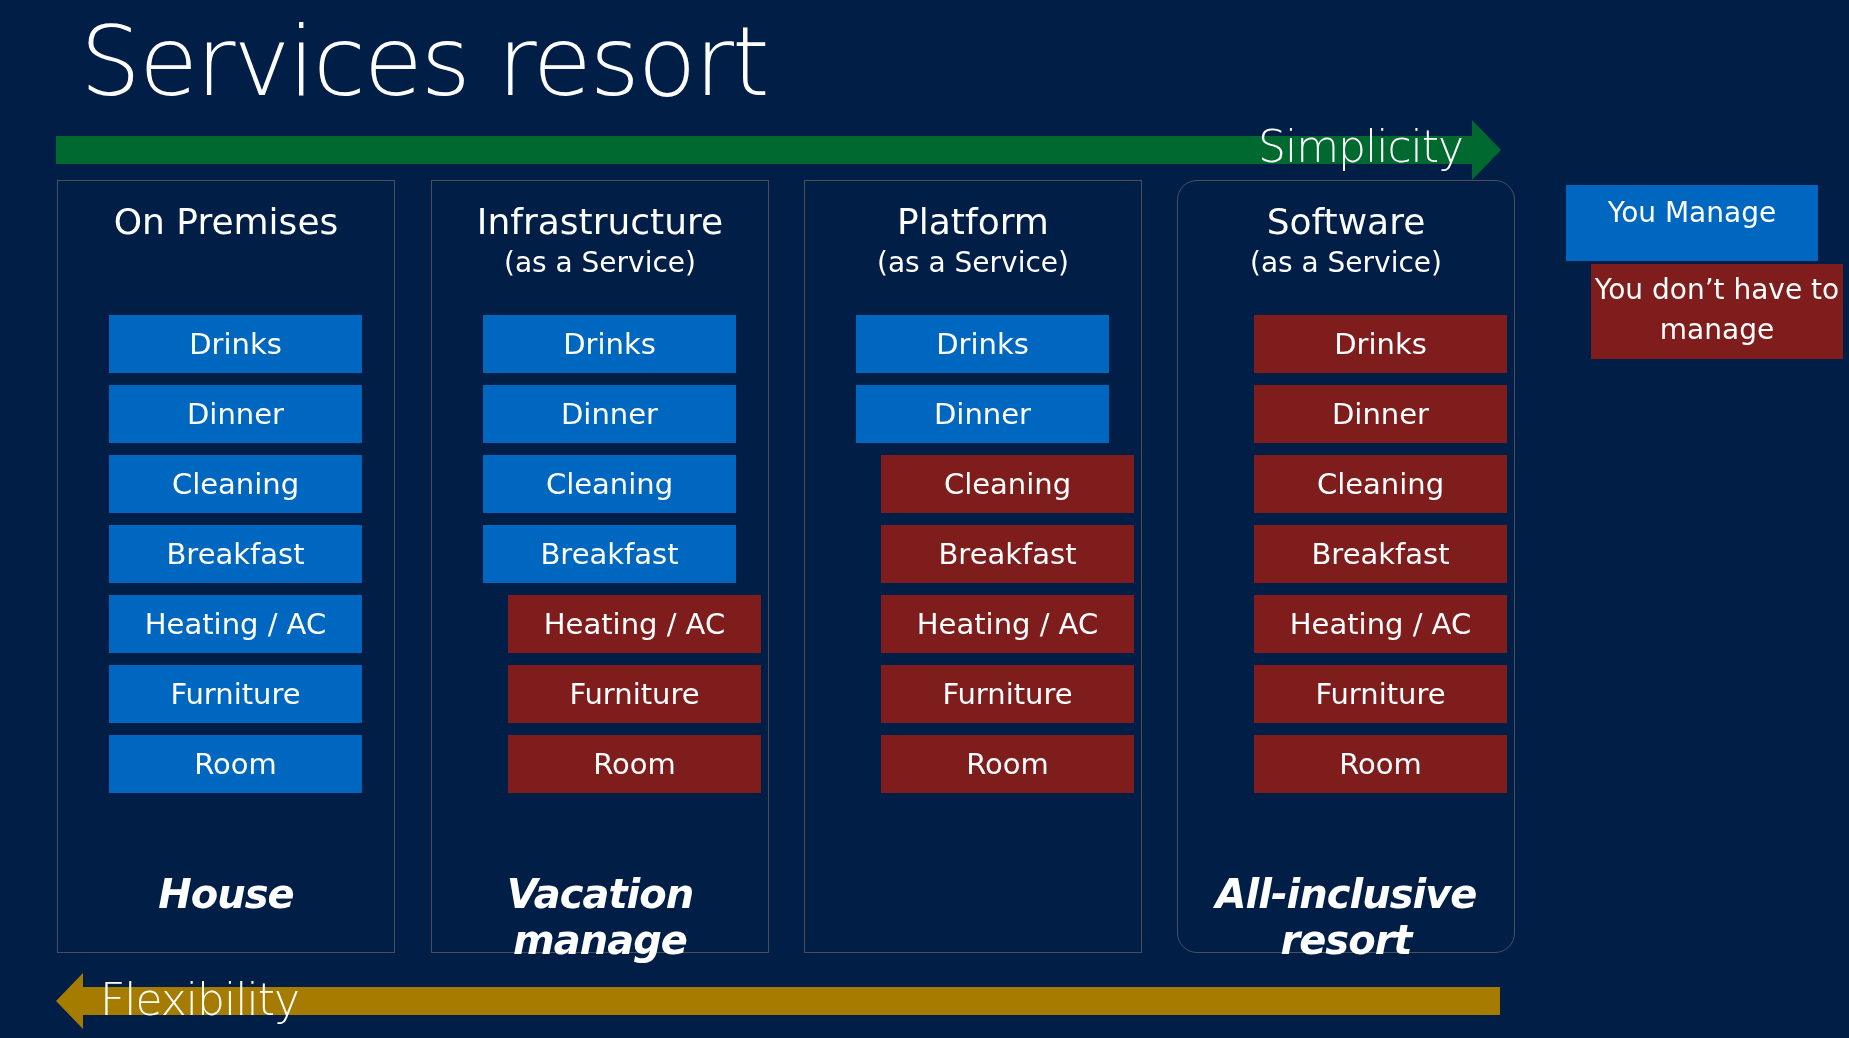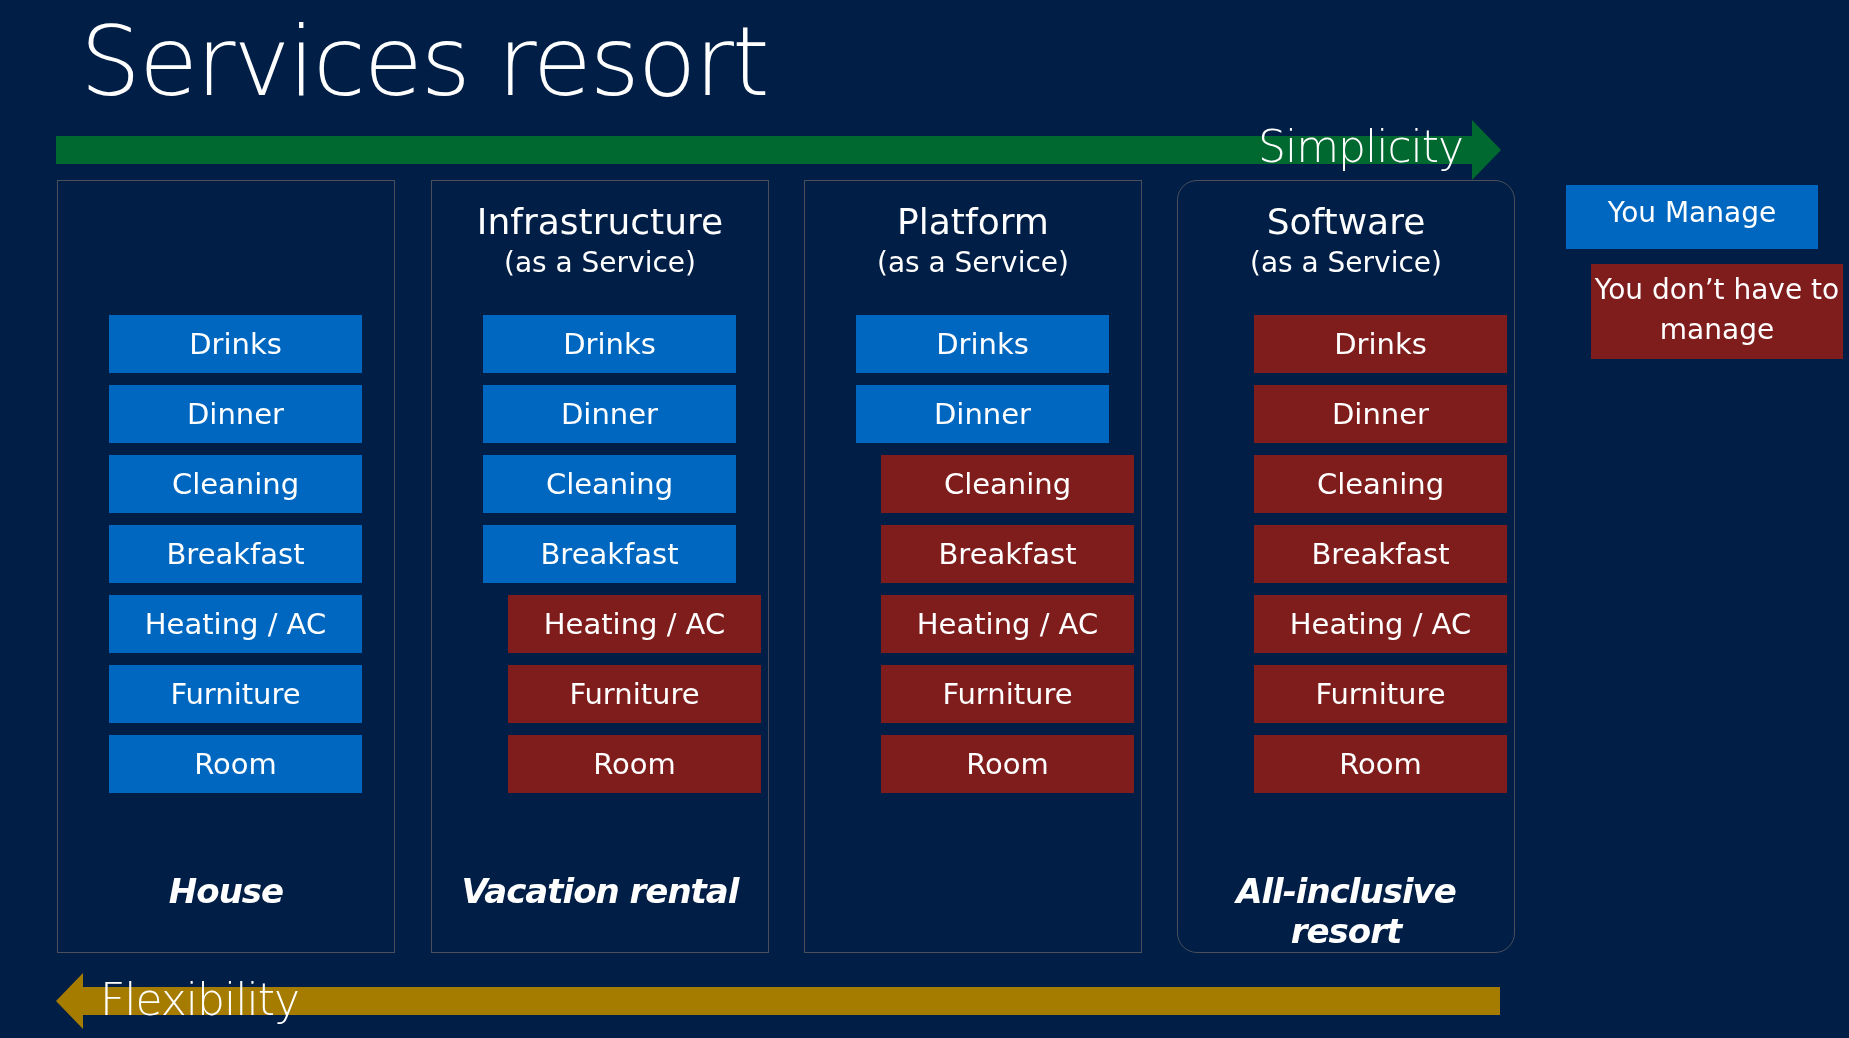--- a/index.html
+++ b/index.html
@@ -23,59 +23,60 @@
   .col-title { position:absolute; top:18px; left:0; right:0; text-align:center; font-size:36px; line-height:46px; }
   .col-sub { position:absolute; top:64px; left:0; right:0; text-align:center; font-size:28px; line-height:36px; }
   .item {
     position:absolute; left:51px; width:253px; height:58px;
     text-align:center; line-height:58px; font-size:29px;
   }
   .blue { background:#0067c0; }
   .purple { background:#7f1d1d;margin-left:25px; }
   .col-foot {
     position:absolute; top:690px; left:0; right:0; text-align:center;
-    font-size:34px; font-weight:bold; font-style:italic; letter-spacing:-1px;
+    font-size:40px; font-weight:bold; font-style:italic; letter-spacing:-1px;
   }
   .legend {
     position:absolute; left:1566px; width:252px;
     text-align:center; font-size:28px;
   }
 </style>
 </head>
 <body>
 
 <div class="title">Services resort</div>
 
 <svg class="arrow" style="left:56px;top:120px;" width="1445" height="60" viewBox="0 0 1445 60">
   <polygon points="0,16 1416,16 1416,0 1445,30 1416,60 1416,44 0,44" fill="#00692f"></polygon>
 </svg>
 <div class="arrow-text" style="left:1258px;top:122px;">Simplicity</div>
 
 <div id="columns">
     <div class="col" style="left: 57px;">
+      <div class="col-title">On Premises</div>
       <div class="item blue" style="top: 134px;">Drinks</div>
       <div class="item blue" style="top: 204px;">Dinner</div>
       <div class="item blue" style="top: 274px;">Cleaning</div>
       <div class="item blue" style="top: 344px;">Breakfast</div>
       <div class="item blue" style="top: 414px;">Heating / AC</div>
       <div class="item blue" style="top: 484px;">Furniture</div>
       <div class="item blue" style="top: 554px;">Room</div>
       <div class="col-foot">House</div>
     </div>
     <div class="col" style="left: 431px;">
       <div class="col-title">Infrastructure</div>
       <div class="col-sub">(as a Service)</div>
       <div class="item blue" style="top: 134px;">Drinks</div>
       <div class="item blue" style="top: 204px;">Dinner</div>
       <div class="item blue" style="top: 274px;">Cleaning</div>
       <div class="item blue" style="top: 344px;">Breakfast</div>
       <div class="item purple" style="top: 414px;">Heating / AC</div>
       <div class="item purple" style="top: 484px;">Furniture</div>
       <div class="item purple" style="top: 554px;">Room</div>
-      <div class="col-foot">Vacation rental</div>
+      <div class="col-foot">Vacation manage</div>
     </div>
     <div class="col" style="left: 804px;">
       <div class="col-title">Platform</div>
       <div class="col-sub">(as a Service)</div>
       <div class="item blue" style="top: 134px;">Drinks</div>
       <div class="item blue" style="top: 204px;">Dinner</div>
       <div class="item purple" style="top: 274px;">Cleaning</div>
       <div class="item purple" style="top: 344px;">Breakfast</div>
       <div class="item purple" style="top: 414px;">Heating / AC</div>
       <div class="item purple" style="top: 484px;">Furniture</div>
@@ -88,21 +89,21 @@
       <div class="item purple" style="top: 204px;">Dinner</div>
       <div class="item purple" style="top: 274px;">Cleaning</div>
       <div class="item purple" style="top: 344px;">Breakfast</div>
       <div class="item purple" style="top: 414px;">Heating / AC</div>
       <div class="item purple" style="top: 484px;">Furniture</div>
       <div class="item purple" style="top: 554px;">Room</div>
       <div class="col-foot">All-inclusive resort</div>
     </div>
   </div>
 
-<div class="legend blue" style="top:185px;height:64px;line-height:56px;">
+<div class="legend blue" style="top:185px;height:76px;line-height:56px;">
   <span>You Manage</span>
 </div>
 <div class="legend purple" style="top:264px;height:95px;line-height:40px;padding-top:6px;box-sizing:border-box;">
   <span>You don’t have to manage</span>
 </div>
 
 <svg class="arrow" style="left:56px;top:973px;" width="1444" height="56" viewBox="0 0 1444 56">
   <polygon points="1444,14 27,14 27,0 0,28 27,56 27,42 1444,42" fill="#a67c00"></polygon>
 </svg>
 <div class="arrow-text" style="left:100px;top:975px;">Flexibility</div>

